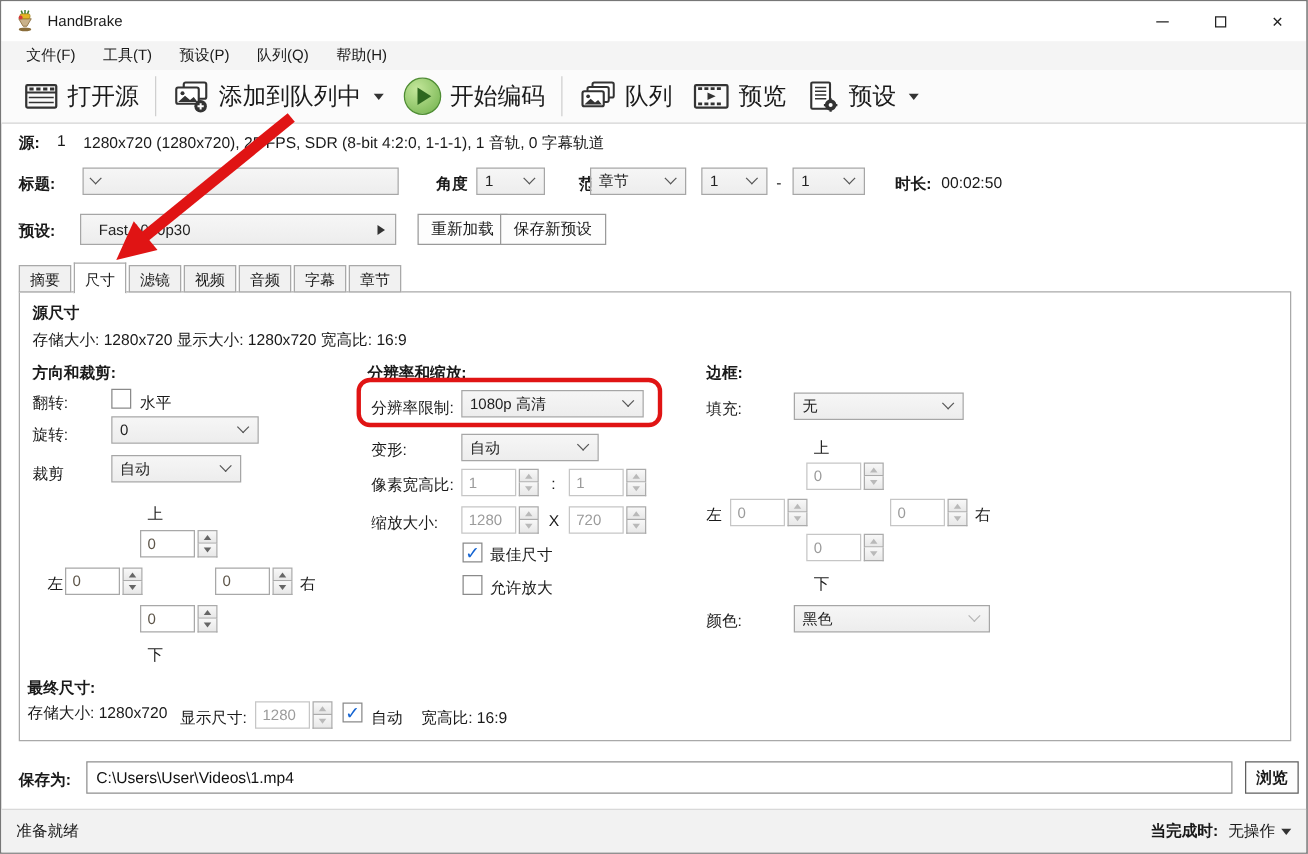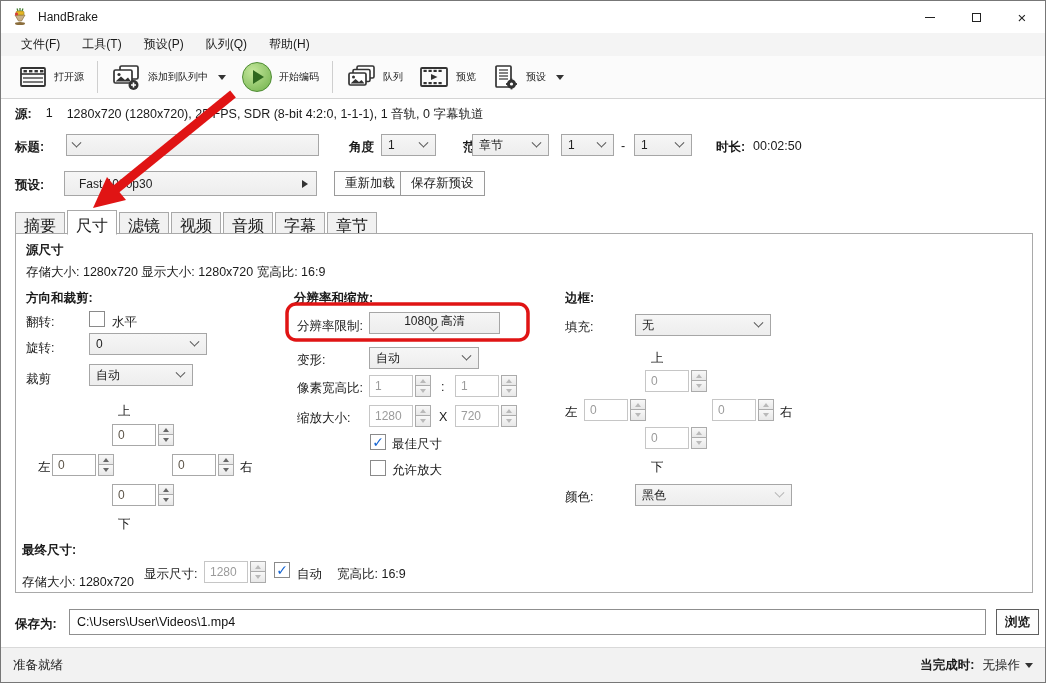--- a/index.html
+++ b/index.html
@@ -16,21 +16,21 @@
   .glyph-min { width:10px; height:1px; background:#222; display:block; }
   .glyph-max { width:9px; height:9px; border:1px solid #222; display:block; }
   .glyph-close { font-size:15px; line-height:1; color:#222; }
 
   
   .menubar { position:absolute; left:0; top:32px; width:100%; height:23px; background:#f4f4f4; display:flex; align-items:center; padding-left:10px; gap:2px; }
   .menu-item { padding:3px 10px; }
 
   
   .toolbar { position:absolute; left:0; top:55px; width:100%; height:43px; background:#fbfbfb; border-bottom:1px solid #d4d4d4; display:flex; align-items:center; padding-left:10px; }
-  .tb-btn { display:flex; align-items:center; gap:7px; padding:4px 8px; height:38px; font-size:10px; }
+  .tb-btn { display:flex; align-items:center; gap:7px; padding:4px 8px; height:38px; font-size:19px; }
   .tb-sep { width:1px; height:32px; background:#cfcfcf; margin:0 5px; }
   .caret { width:0; height:0; border-left:4px solid transparent; border-right:4px solid transparent; border-top:5px solid #333; margin-left:3px; }
   .encode-circle { width:30px; height:30px; border-radius:50%; background:radial-gradient(circle at 35% 30%, #c4e79b, #6fb04a); border:1px solid #4e8c33; display:flex; align-items:center; justify-content:center; }
   .encode-tri { width:0; height:0; border-top:7px solid transparent; border-bottom:7px solid transparent; border-left:11px solid #2e681f; margin-left:3px; }
 
   
   .srcline { position:absolute; left:14px; top:105px; display:flex; gap:14px; font-size:12.5px; }
   .b { font-weight:bold; }
   .row-abs { position:absolute; font-size:12.5px; }
 
@@ -40,21 +40,21 @@
   .chev { width:7px; height:7px; border-right:1.4px solid #555; border-bottom:1.4px solid #555; transform:rotate(45deg) translate(-2px,-2px); margin-right:2px; }
   .combo.disabled .chev { border-color:#b5b5b5; }
   .arrow-right { width:0; height:0; border-top:4px solid transparent; border-bottom:4px solid transparent; border-left:6px solid #333; margin-right:2px; }
 
   
   .btn { position:absolute; height:24px; background:#fdfdfd; border:1px solid #9a9a9a; display:flex; align-items:center; justify-content:center; padding:0 10px; font-size:12.5px; }
   .btn.default { border-color:#5f5f5f; font-weight:bold; }
 
   
   .tabs { position:absolute; left:14px; top:209px; display:flex; align-items:flex-end; height:24px; z-index:3; }
-  .tab { border:1px solid #a9a9a9; background:#f1f1f1; padding:3px 8px 4px 8px; margin-right:2px; height:22px; font-size:16px; }
+  .tab { border:1px solid #a9a9a9; background:#f1f1f1; padding:3px 8px 4px 8px; margin-right:2px; height:22px; font-size:12px; }
   .tab.active { background:#fff; height:25px; padding-top:5px; border-bottom:1px solid #fff; margin-bottom:-1px; font-weight:normal; }
 
   .panel { position:absolute; left:14px; top:232px; width:1018px; height:360px; background:#fff; border:1px solid #a9a9a9; z-index:2; }
   .p-abs { position:absolute; font-size:12.5px; }
   .hdr { font-weight:bold; font-size:12.5px; }
 
   
   .spin { position:absolute; height:22px; display:flex; }
   .spin-field { width:44px; height:22px; border:1px solid #a8a8a8; background:#fff; font-size:12px; color:#5c5448; display:flex; align-items:center; padding-left:5px; }
   .spin.disabled .spin-field { border-color:#c6c6c6; color:#9b9b9b; }
@@ -311,21 +311,21 @@
           </span>
           <span class="sb">
             <i class="tri-dn"></i>
           </span>
         </span>
     </div>
     <span class="p-abs" style="left:102px; top:282px;">下</span>
 
     <span class="p-abs hdr" style="left:278px; top:56px;">分辨率和缩放:</span>
     <span class="p-abs" style="left:281px; top:84px;">分辨率限制:</span>
-    <div class="combo" style="left:353px; top:78px; width:131px;flex-direction:column;">
+    <div class="combo" style="left:353px; top:78px; width:146px;">
       <span class="combo-val">1080p 高清</span>
       <span class="chev"></span>
     </div>
     <span class="p-abs" style="left:281px; top:118px;">变形:</span>
     <div class="combo" style="left:353px; top:113px; width:110px;">
       <span class="combo-val">自动</span>
       <span class="chev"></span>
     </div>
     <span class="p-abs" style="left:281px; top:146px;">像素宽高比:</span>
     <div class="spin disabled" style="left:353px; top:141px;">
@@ -436,21 +436,21 @@
         </span>
     </div>
     <span class="p-abs" style="left:635px; top:225px;">下</span>
     <span class="p-abs" style="left:549px; top:255px;">颜色:</span>
     <div class="combo disabled" style="left:619px; top:250px; width:157px;">
       <span class="combo-val">黑色</span>
       <span class="chev"></span>
     </div>
 
     <span class="p-abs hdr" style="left:6px; top:308px;">最终尺寸:</span>
-    <span class="p-abs" style="left:6px; top:340px;text-align:right;">存储大小: 1280x720</span>
+    <span class="p-abs" style="left:6px; top:328px;text-align:right;">存储大小: 1280x720</span>
     <span class="p-abs" style="left:128px; top:332px;">显示尺寸:</span>
     <div class="spin disabled" style="left:188px; top:327px;">
       <span class="spin-field">1280</span>
       <span class="spin-btns">
           <span class="sb">
             <i class="tri-up"></i>
           </span>
           <span class="sb">
             <i class="tri-dn"></i>
           </span>

